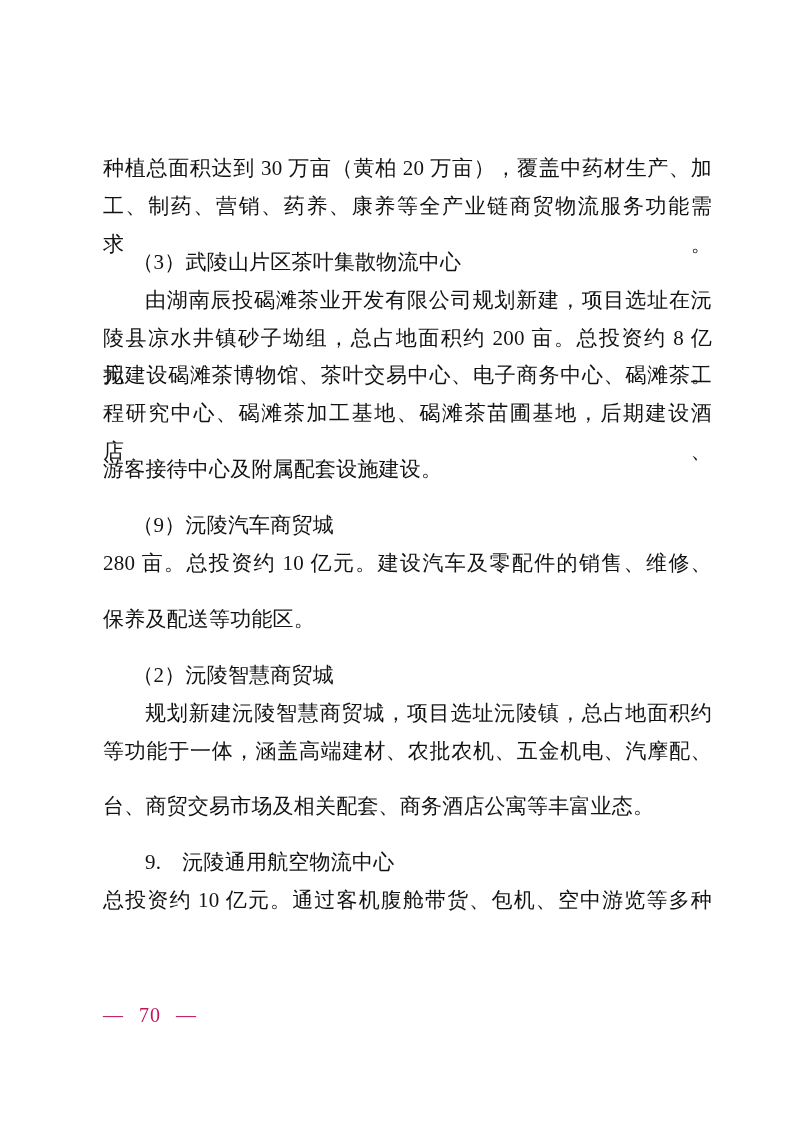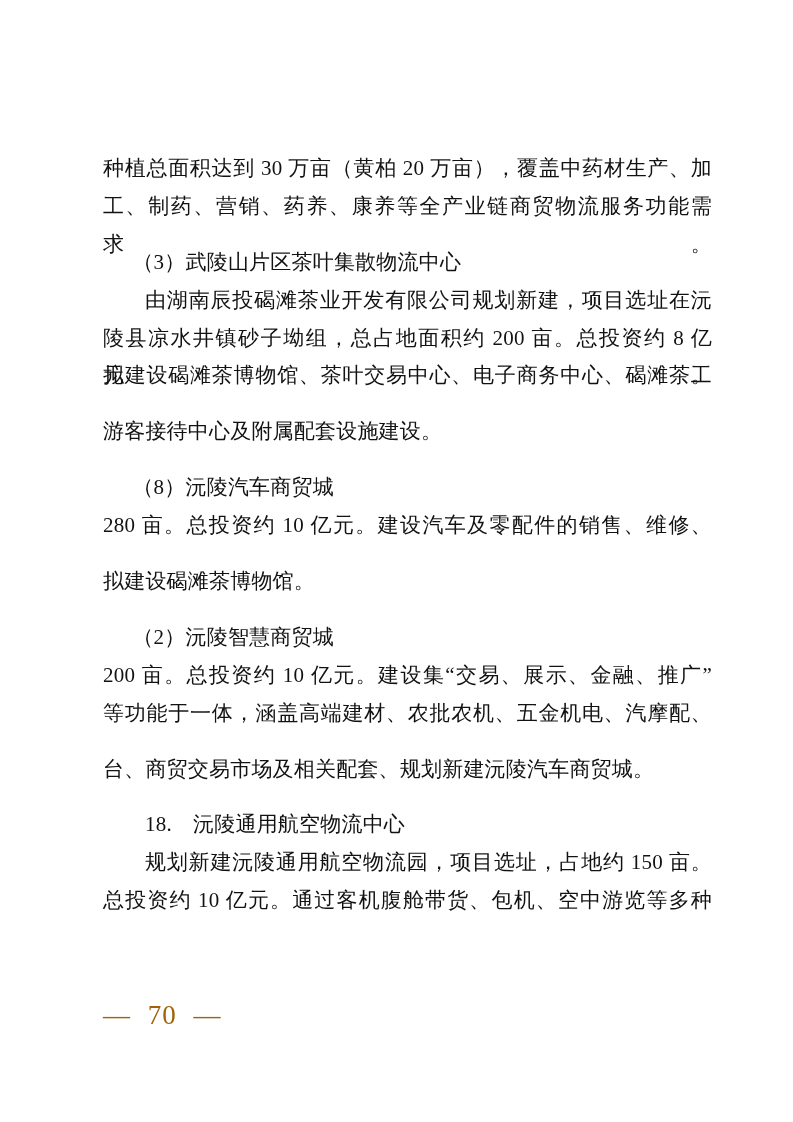--- a/index.html
+++ b/index.html
@@ -38,45 +38,45 @@
   .line.indent {
     text-indent: 2em;
   }
   .line.indent-paren {
     text-indent: 1.4em;
   }
   .footer {
     position: absolute;
     left: 103px;
     top: 1002px;
-    font-size: 27px;
+    font-size: 20px;
     line-height: 26px;
-    color: #a16207;
+    color: #be185d;
     letter-spacing: 1px;
     word-spacing: 9px;
   }
 </style>
 </head>
 <body>
 
 <div class="page">
   <div class="text-block">
     <div class="line full">种植总面积达到 30 万亩（黄柏 20 万亩），覆盖中药材生产、加</div>
     <div class="line full">工、制药、营销、药养、康养等全产业链商贸物流服务功能需求。</div>
     <div class="line indent-paren short">（3）武陵山片区茶叶集散物流中心</div>
     <div class="line indent full">由湖南辰投碣滩茶业开发有限公司规划新建，项目选址在沅</div>
     <div class="line full">陵县凉水井镇砂子坳组，总占地面积约 200 亩。总投资约 8 亿元。</div>
     <div class="line full">拟建设碣滩茶博物馆、茶叶交易中心、电子商务中心、碣滩茶工</div>
+    <div class="line full">程研究中心、碣滩茶加工基地、碣滩茶苗圃基地，后期建设酒店、</div>
     <div class="line short">游客接待中心及附属配套设施建设。</div>
-    <div class="line indent-paren short">（8）沅陵汽车商贸城</div>
+    <div class="line indent-paren short">（9）沅陵汽车商贸城</div>
     <div class="line full">280 亩。总投资约 10 亿元。建设汽车及零配件的销售、维修、</div>
-    <div class="line short">拟建设碣滩茶博物馆。</div>
+    <div class="line short">保养及配送等功能区。</div>
     <div class="line indent-paren short">（2）沅陵智慧商贸城</div>
-    <div class="line full">200 亩。总投资约 10 亿元。建设集“交易、展示、金融、推广”</div>
+    <div class="line indent full">规划新建沅陵智慧商贸城，项目选址沅陵镇，总占地面积约</div>
     <div class="line full">等功能于一体，涵盖高端建材、农批农机、五金机电、汽摩配、</div>
-    <div class="line short">台、商贸交易市场及相关配套、规划新建沅陵汽车商贸城。</div>
-    <div class="line indent short">18.　沅陵通用航空物流中心</div>
-    <div class="line indent full">规划新建沅陵通用航空物流园，项目选址，占地约 150 亩。</div>
+    <div class="line short">台、商贸交易市场及相关配套、商务酒店公寓等丰富业态。</div>
+    <div class="line indent short">9.　沅陵通用航空物流中心</div>
     <div class="line full">总投资约 10 亿元。通过客机腹舱带货、包机、空中游览等多种</div>
   </div>
 
   <div class="footer">— 70 —</div>
 </div>
 
 </body></html>

